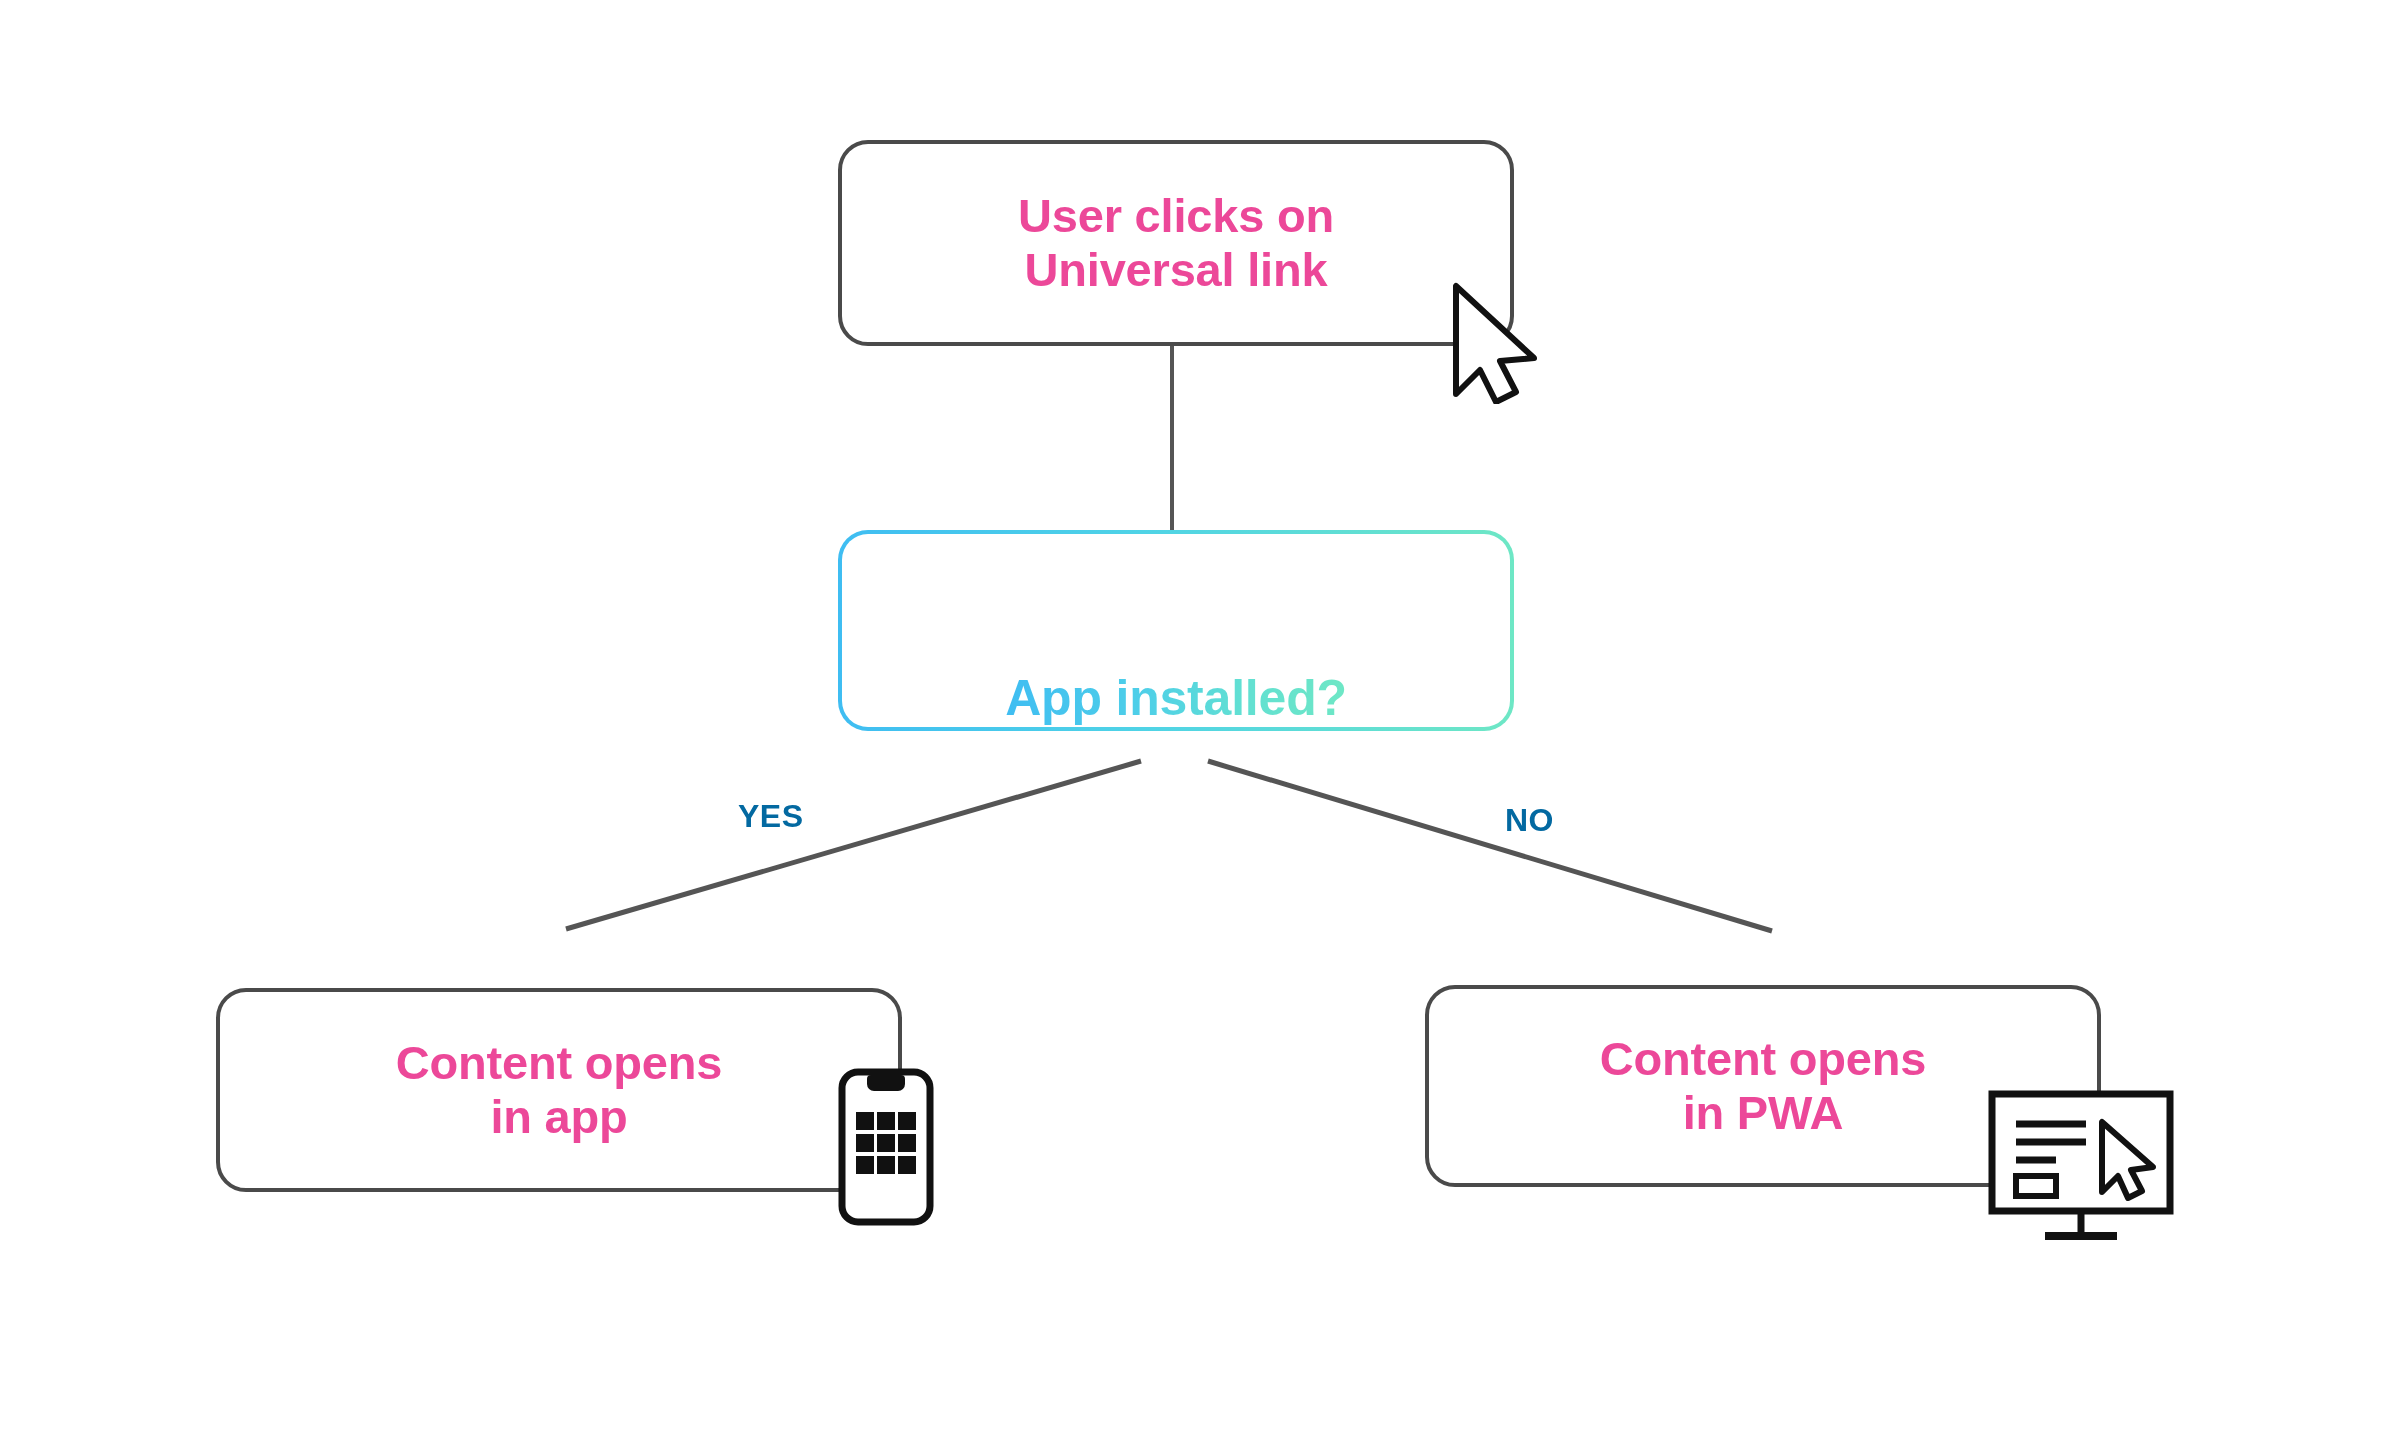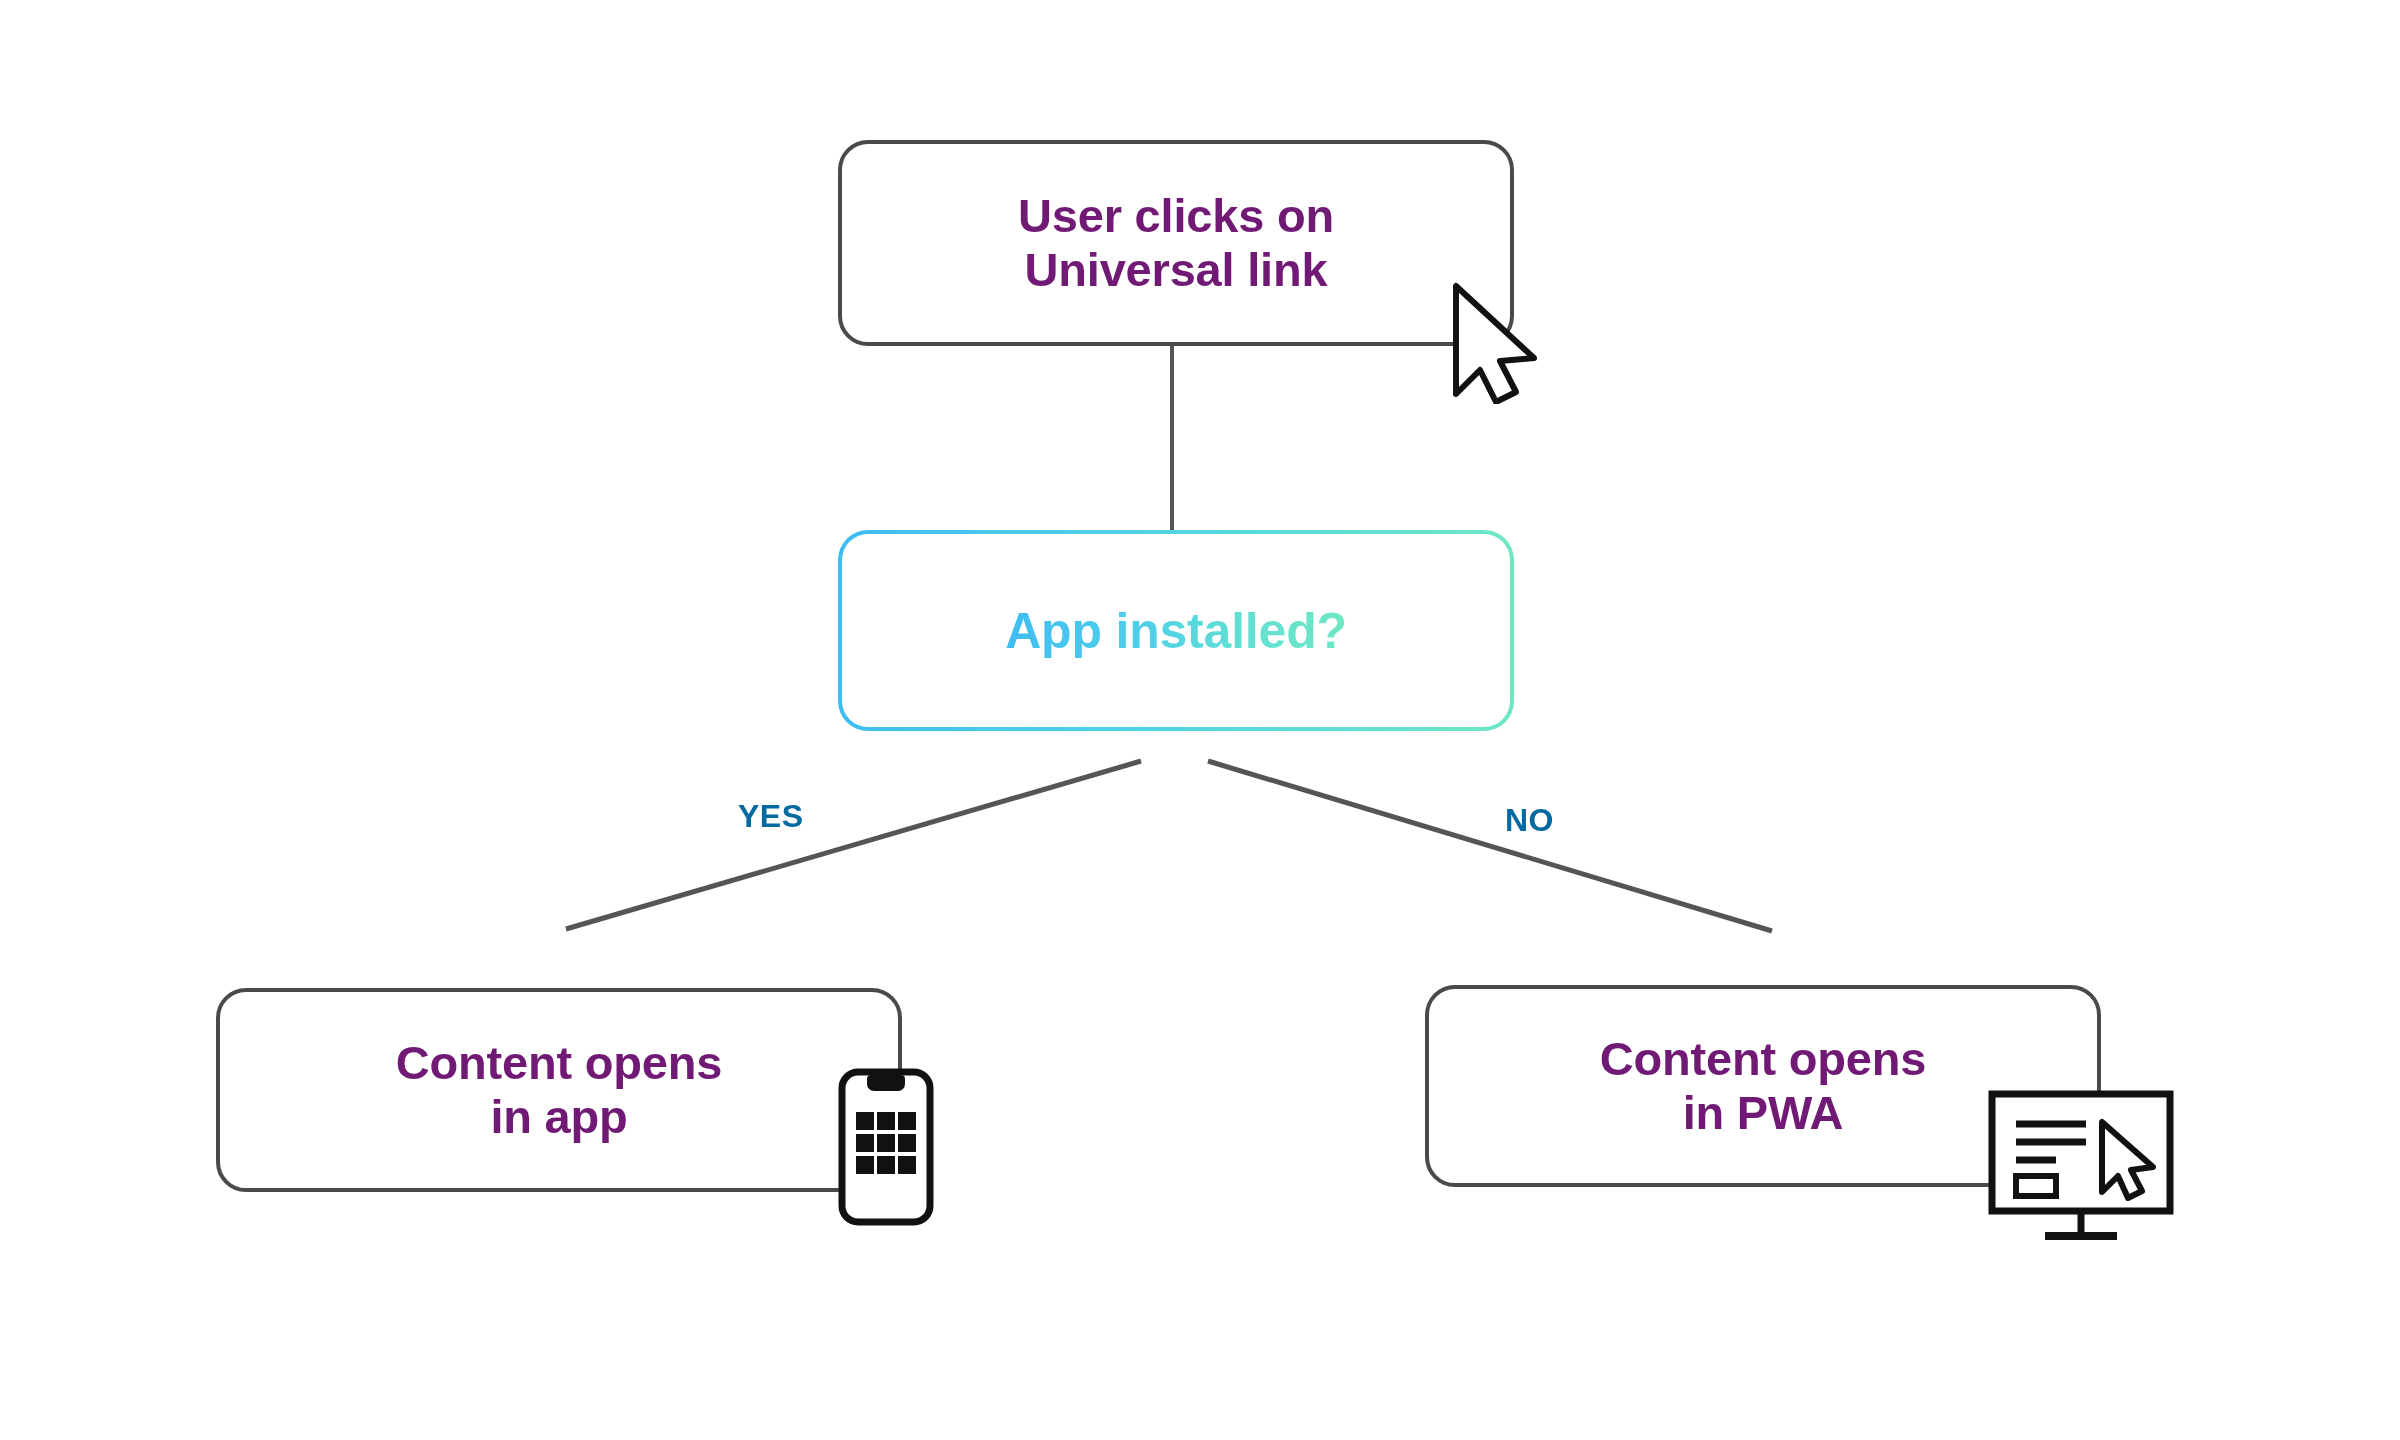--- a/index.html
+++ b/index.html
@@ -28,21 +28,21 @@
     border-radius: 30px;
     background: #ffffff;
     display: flex;
     align-items: center;
     justify-content: center;
     text-align: center;
   }
   .node .node-label {
     font-size: 47px;
     font-weight: bold;
-    color: #701a75;
+    color: #ec4899;
     line-height: 1.14;
     letter-spacing: -0.2px;
     white-space: pre-line;
     padding: 0 22px;
   }
 
   #node-start  { left: 838px;  top: 140px;  width: 676px; height: 206px; }
   #node-app    { left: 216px;  top: 988px;  width: 686px; height: 204px; }
   #node-pwa    { left: 1425px; top: 985px;  width: 676px; height: 202px; }
 
@@ -53,21 +53,21 @@
     top: 530px;
     width: 676px;
     height: 201px;
     box-sizing: border-box;
     border-radius: 30px;
     background:
       linear-gradient(#ffffff, #ffffff) padding-box,
       linear-gradient(90deg, #3fbdf2 0%, #4fd3e6 45%, #6ee7c5 100%) border-box;
     border: 4px solid transparent;
     display: flex;
-    align-items: center;
+    align-items: flex-end;
     justify-content: center;
   }
   #node-decision .node-label {
     font-size: 50px;
     font-weight: bold;
     letter-spacing: -0.2px;
     background: linear-gradient(90deg, #3fbdf2 0%, #4ecfe8 40%, #62e0d2 70%, #6ee7c5 100%);
     -webkit-background-clip: text;
     background-clip: text;
     color: transparent;

